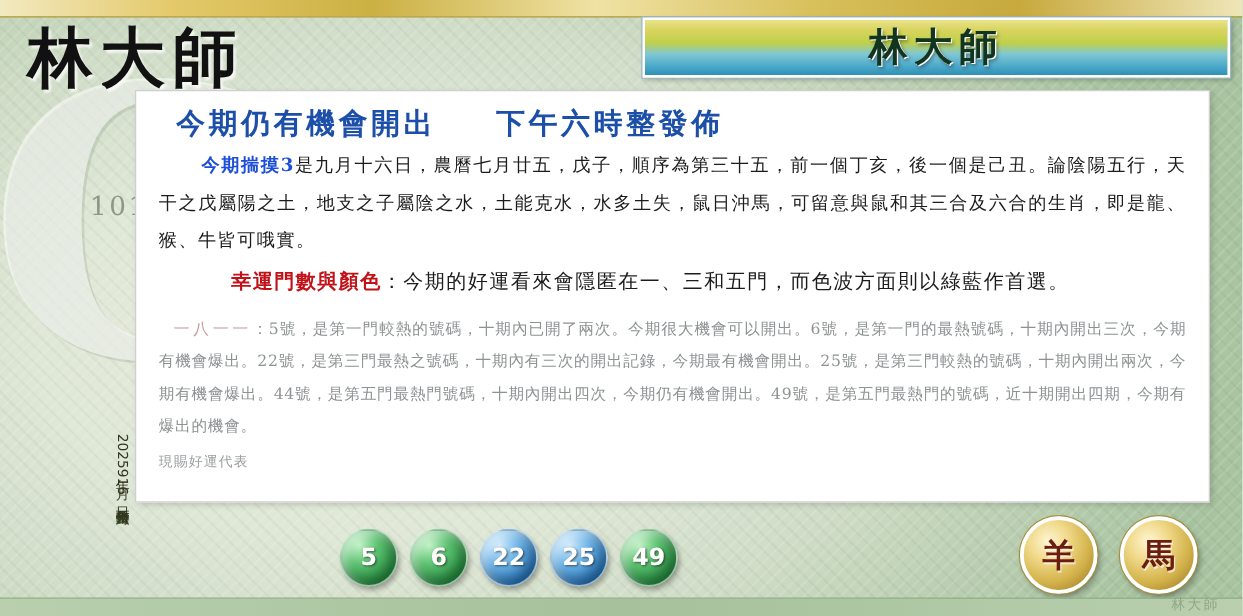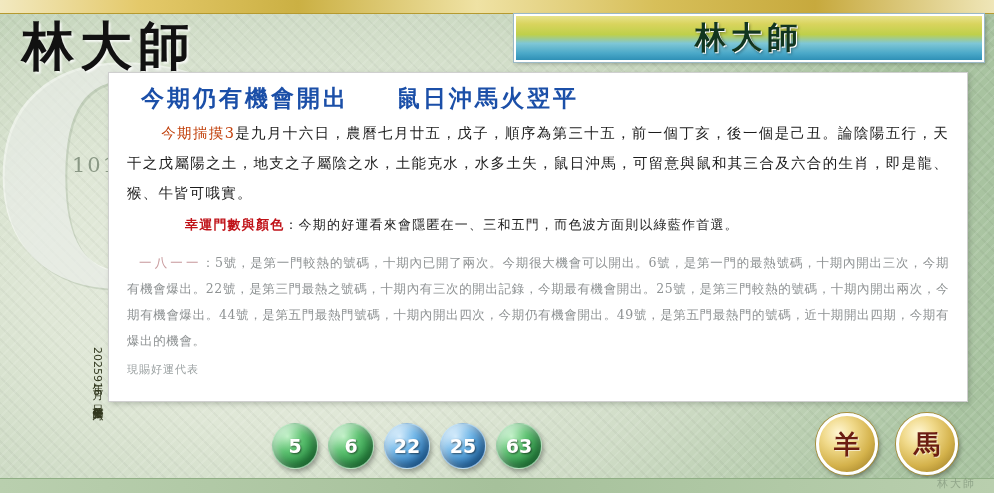--- a/index.html
+++ b/index.html
@@ -146,26 +146,26 @@
   .para {
     font-family: "DejaVu Serif", "Liberation Serif", serif;
     font-size: 14.5px;
     line-height: 30px;
     color: #1c1c1c;
     letter-spacing: 1.2px;
     text-align: justify;
     margin: 0 4px 0 4px;
   }
   .para .indent { display: inline-block; width: 34px; }
-  .hl-blue { color: #c2410c; font-weight: 400; }
+  .hl-blue { color: #1d4ed8; font-weight: 700; }
   .hl-red { color: #c01218; font-weight: 700; }
 
   .lucky-line {
     font-family: "DejaVu Serif", "Liberation Serif", serif;
-    font-size: 13px;
+    font-size: 16px;
     line-height: 34px;
     letter-spacing: 1.2px;
     color: #1c1c1c;
     margin-left: 62px;
   }
 
   .faded-block {
     font-family: "DejaVu Serif", "Liberation Serif", serif;
     font-size: 12.5px;
     line-height: 26px;
@@ -274,21 +274,21 @@
 
   <div class="banner">
     <span class="b1">林大師</span>
   </div>
 
   <div class="panel">
 
     <div class="headline">
       <span>今期仍有機會開出</span>
       <span class="gap"></span>
-      <span>鼠日沖馬火翌平</span>
+      <span>下午六時整發佈</span>
     </div>
 
     <div class="para">
       <span class="indent"></span><span class="hl-blue">今期揣摸3</span><span>是九月十六日，農曆七月廿五，戊子，順序為第三十五，前一個丁亥，後一個是己丑。論陰陽五行，天干之戊屬陽之土，地支之子屬陰之水，土能克水，水多土失，鼠日沖馬，可留意與鼠和其三合及六合的生肖，即是龍、猴、牛皆可哦實。</span>
     </div>
 
     <div class="lucky-line">
       <span class="hl-red">幸運門數與顏色</span><span>：今期的好運看來會隱匿在一、三和五門，而色波方面則以綠藍作首選。</span>
     </div>
 
@@ -299,21 +299,21 @@
     <div class="faded-foot">現賜好運代表</div>
   </div>
 
   <div class="date-strip">2025年9月16日   下午六時整發佈</div>
 
   <div class="balls">
     <div class="ball green">5</div>
     <div class="ball green">6</div>
     <div class="ball blue">22</div>
     <div class="ball blue">25</div>
-    <div class="ball green">63</div>
+    <div class="ball green">49</div>
   </div>
 
   <div class="zodiacs">
     <div class="medal">羊</div>
     <div class="medal">馬</div>
   </div>
 
   <div class="bottom-band"></div>
   <div class="wm">林大師</div>
 </div>

